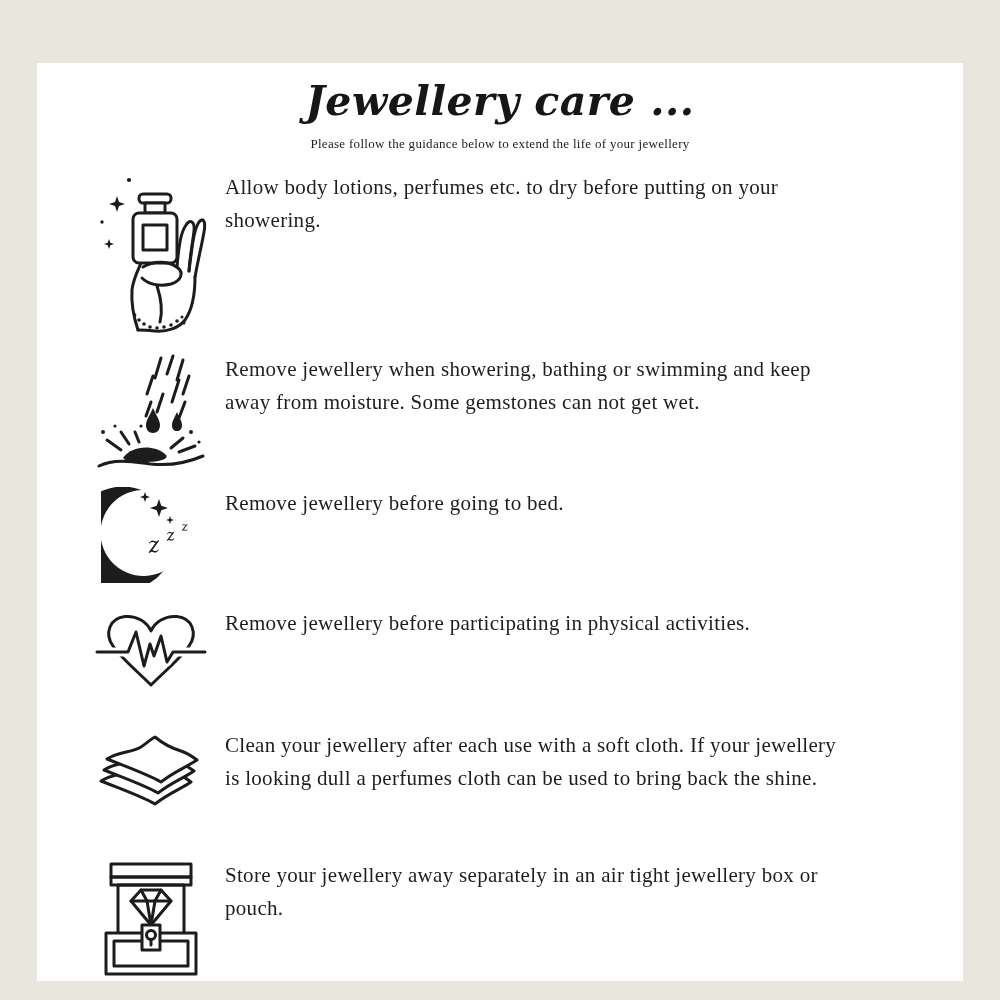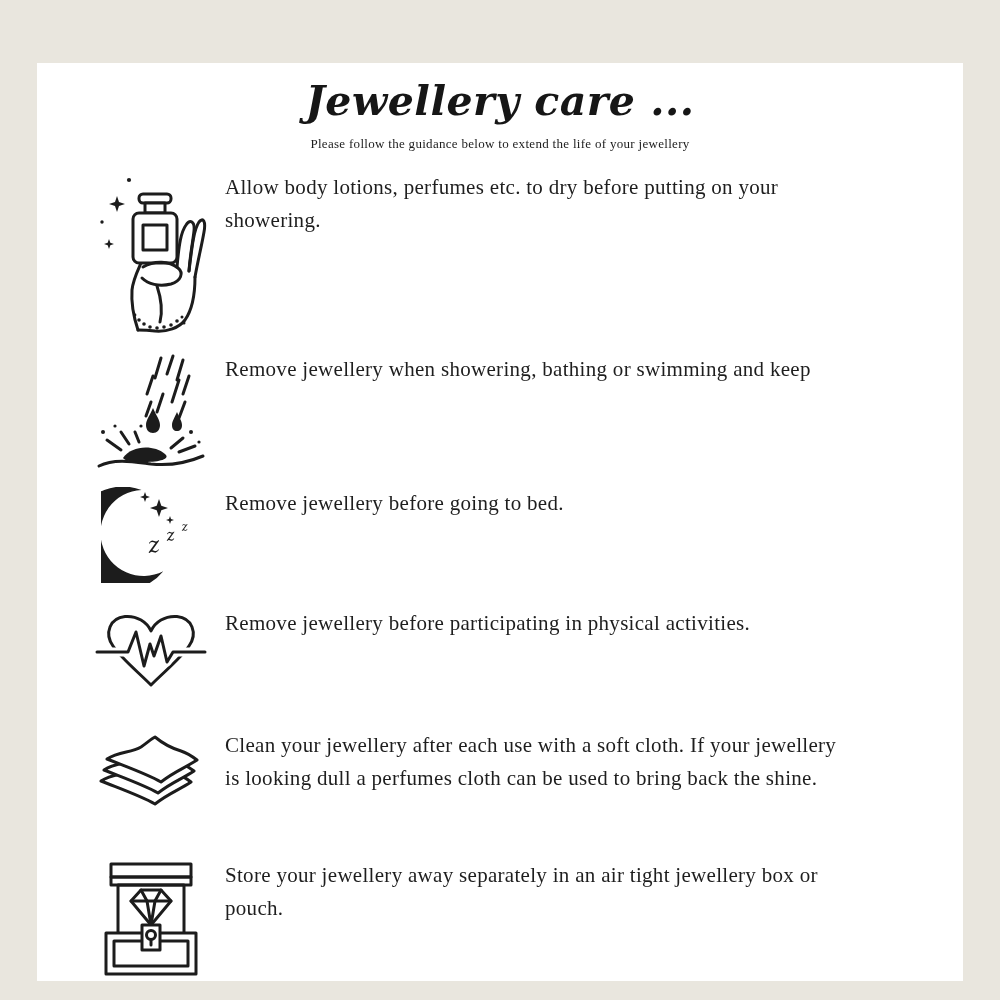--- a/index.html
+++ b/index.html
@@ -165,20 +165,21 @@
             <circle cx="8" cy="78" r="2"></circle>
               <circle cx="20" cy="72" r="1.6"></circle>
             <circle cx="96" cy="78" r="2"></circle>
               <circle cx="104" cy="88" r="1.6"></circle>
             <circle cx="46" cy="72" r="1.6"></circle>
           </g>
         </svg>
       </div>
       <div class="text-cell">
         <div class="text-line">Remove jewellery when showering, bathing or swimming and keep</div>
+        <div class="text-line">away from moisture. Some gemstones can not get wet.</div>
       </div>
     </div>
 
     <div class="row row-3">
       <div class="icon-cell">
         <svg width="100" height="96" viewBox="0 0 100 96">
           <path class="fl" transform="rotate(-15 35 48)" d="M52,6 A43,43 0 1 0 52,90 A52,52 0 1 1 52,6 Z"></path>
           <path class="fl" d="M44,5 L45.3,8.7 L49,10 L45.3,11.3 L44,15 L42.7,11.3 L39,10 L42.7,8.7 Z"></path>
           <path class="fl" d="M58,12 L60.3,18.7 L67,21 L60.3,23.3 L58,30 L55.7,23.3 L49,21 L55.7,18.7 Z"></path>
           <path class="fl" d="M69,29 L70,32 L73,33 L70,34 L69,37 L68,34 L65,33 L68,32 Z"></path>

